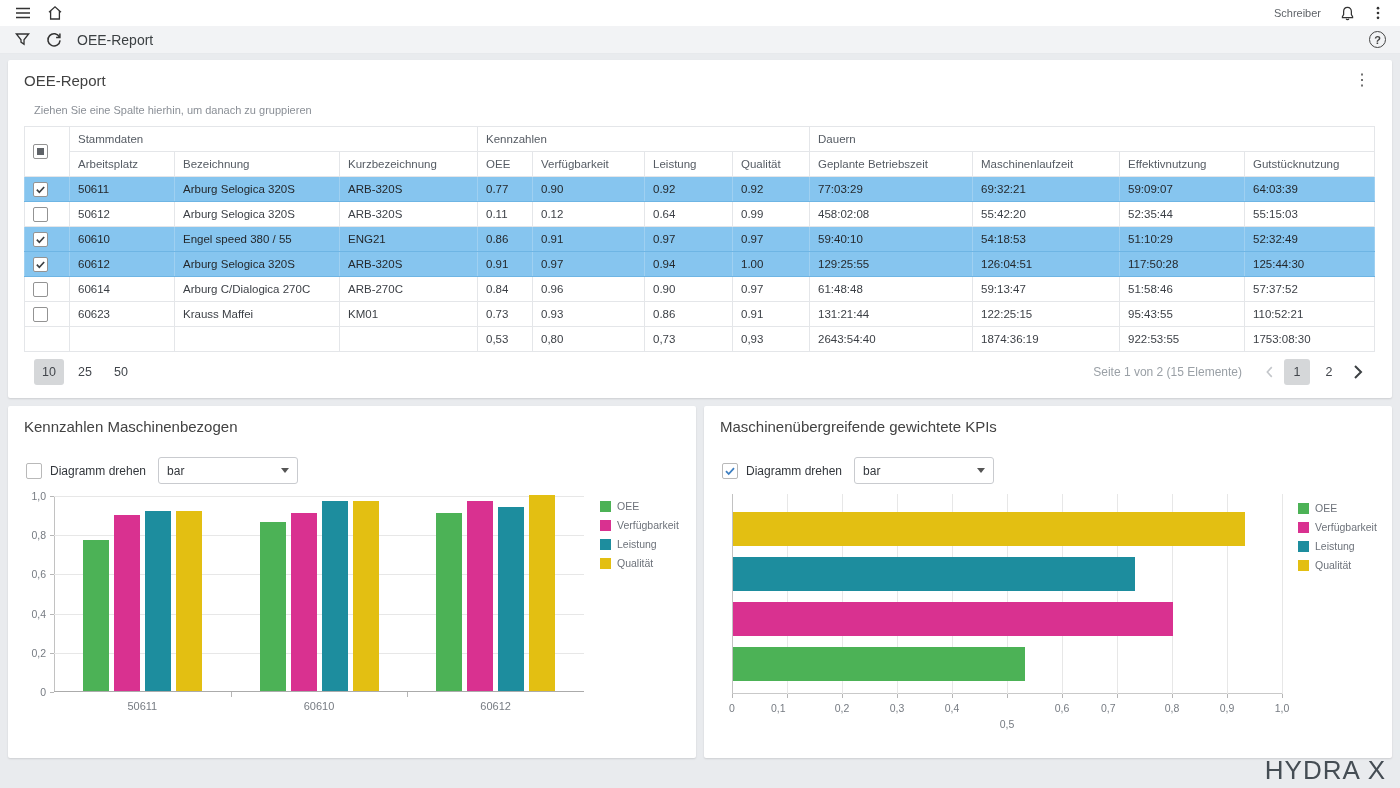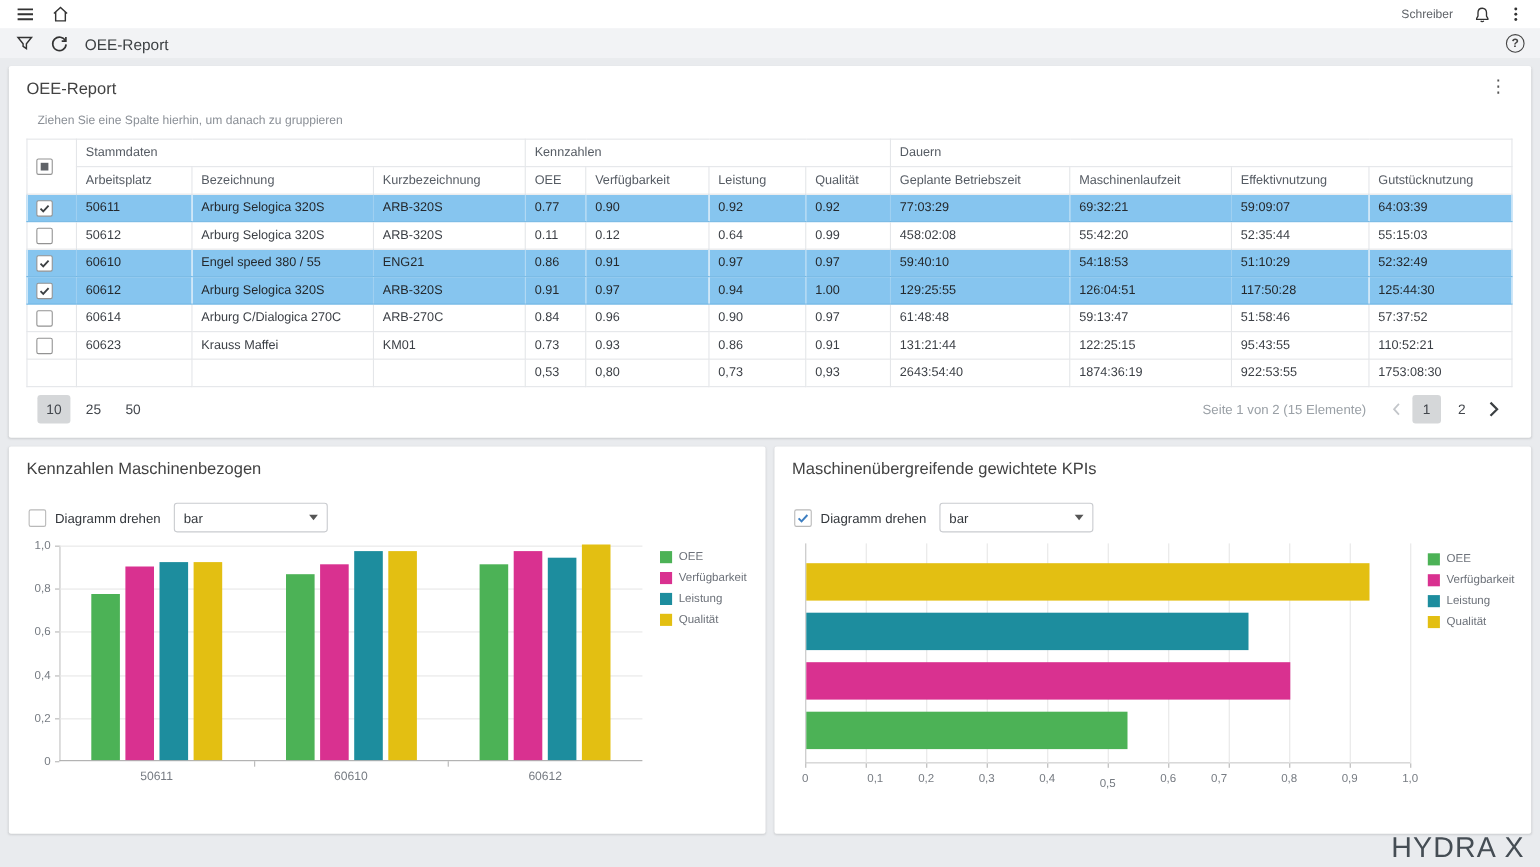--- a/index.html
+++ b/index.html
@@ -433,33 +433,33 @@
         </div>
       </div>
       <div class="chart-area" id="hchart">
           <div class="plot" style="left: 16px; top: 4px; width: 550px; height: 200px;">
             <div class="axis-left"></div>
             <div class="axis-bottom" style="background: rgb(201, 201, 201);"></div>
             <div class="tick-mark" style="left: 0px; top: 200px; width: 1px; height: 4px;"></div>
             <div class="tick-label" style="left: -16px; top: 208px; width: 32px; text-align: center;">0</div>
             <div class="gridline-v" style="left: 55px;"></div>
             <div class="tick-mark" style="left: 55px; top: 200px; width: 1px; height: 4px;"></div>
-            <div class="tick-label" style="left: 39px; top: 208px; width: 32px; text-align: right;">0,1</div>
+            <div class="tick-label" style="left: 39px; top: 208px; width: 32px; text-align: left;">0,1</div>
             <div class="gridline-v" style="left: 110px;"></div>
             <div class="tick-mark" style="left: 110px; top: 200px; width: 1px; height: 4px;"></div>
             <div class="tick-label" style="left: 94px; top: 208px; width: 32px; text-align: center;">0,2</div>
             <div class="gridline-v" style="left: 165px;"></div>
             <div class="tick-mark" style="left: 165px; top: 200px; width: 1px; height: 4px;"></div>
             <div class="tick-label" style="left: 149px; top: 208px; width: 32px; text-align: center;">0,3</div>
             <div class="gridline-v" style="left: 220px;"></div>
             <div class="tick-mark" style="left: 220px; top: 200px; width: 1px; height: 4px;"></div>
             <div class="tick-label" style="left: 204px; top: 208px; width: 32px; text-align: center;">0,4</div>
             <div class="gridline-v" style="left: 275px;"></div>
             <div class="tick-mark" style="left: 275px; top: 200px; width: 1px; height: 4px;"></div>
-            <div class="tick-label" style="left: 259px; top: 212px; width: 32px; text-align: center;">0,5</div>
+            <div class="tick-label" style="left: 259px; top: 224px; width: 32px; text-align: center;">0,5</div>
             <div class="gridline-v" style="left: 330px;"></div>
             <div class="tick-mark" style="left: 330px; top: 200px; width: 1px; height: 4px;"></div>
             <div class="tick-label" style="left: 314px; top: 208px; width: 32px; text-align: center;">0,6</div>
             <div class="gridline-v" style="left: 385px;"></div>
             <div class="tick-mark" style="left: 385px; top: 200px; width: 1px; height: 4px;"></div>
             <div class="tick-label" style="left: 369px; top: 208px; width: 32px; text-align: left;">0,7</div>
             <div class="gridline-v" style="left: 440px;"></div>
             <div class="tick-mark" style="left: 440px; top: 200px; width: 1px; height: 4px;"></div>
             <div class="tick-label" style="left: 424px; top: 208px; width: 32px; text-align: center;">0,8</div>
             <div class="gridline-v" style="left: 495px;"></div>

